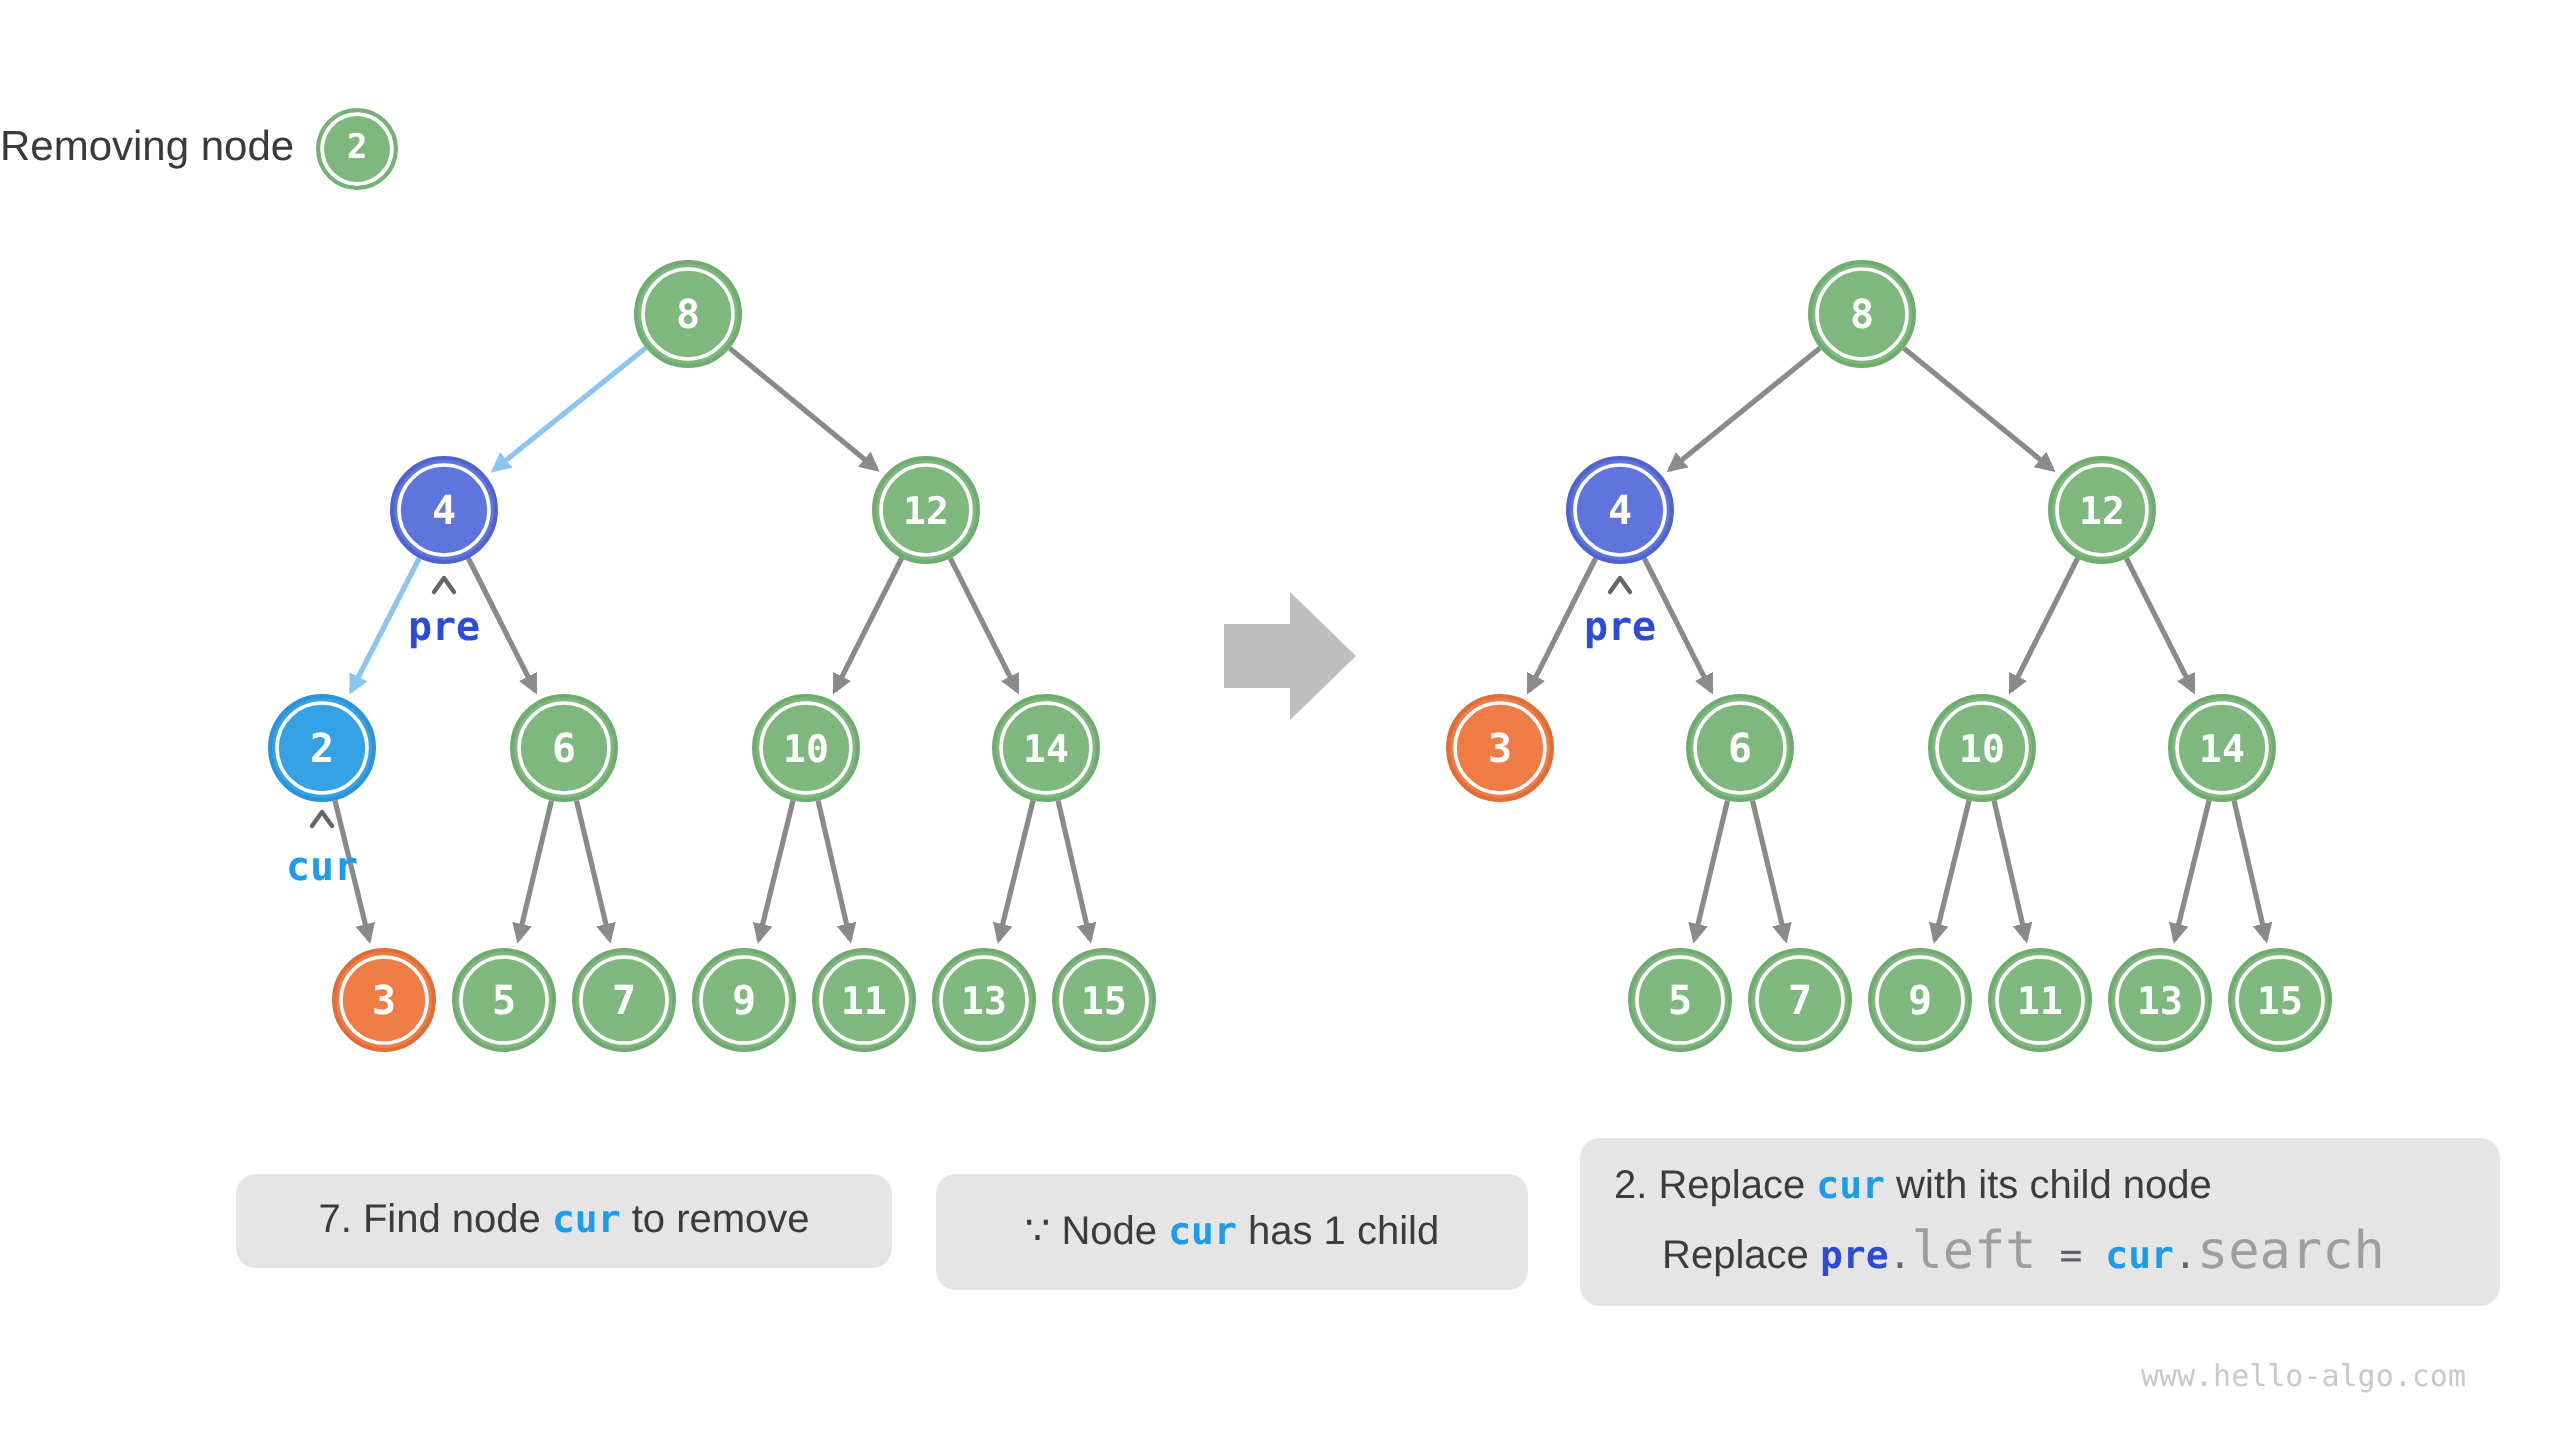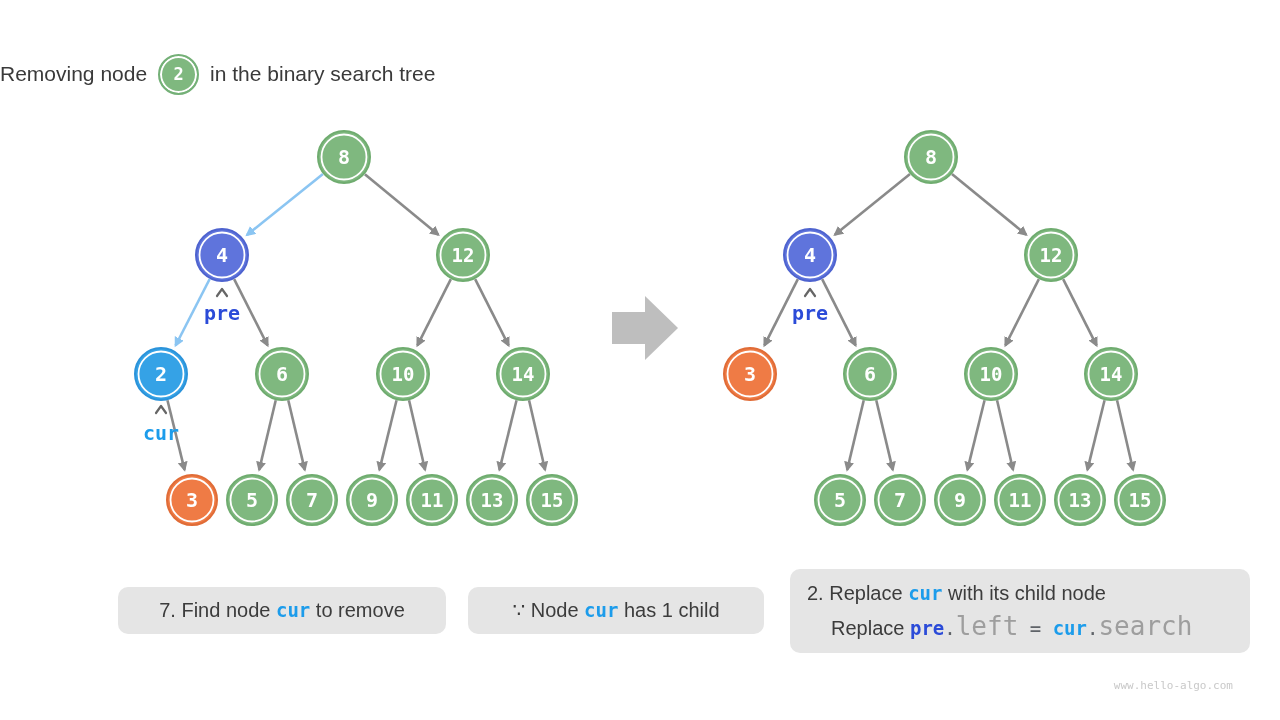--- a/index.html
+++ b/index.html
@@ -46,34 +46,33 @@
   .caption.left{padding-left:17px;}
   .seg-plain{font-family:"Liberation Sans",sans-serif;color:#3c3c3c;}
   .seg-cur{font-family:"DejaVu Sans Mono",monospace;font-weight:bold;color:#1c9ceb;font-size:19px;}
   .seg-pre{font-family:"DejaVu Sans Mono",monospace;font-weight:bold;color:#2b4bd8;font-size:19px;}
   .seg-code{font-family:"DejaVu Sans Mono",monospace;color:#9e9e9e;font-size:26px;}
   .seg-dot{font-family:"DejaVu Sans Mono",monospace;color:#5f6368;font-size:19px;}
 
   
   .watermark{
     position:absolute;top:679px;right:47px;
-    font-family:"DejaVu Sans Mono",monospace;font-size:11px;color:#c9c9c9;
+    font-family:"DejaVu Sans Mono",monospace;font-size:15px;color:#c9c9c9;
   }
 </style>
 </head>
 <body>
 
 <div class="stage">
 
   <div class="title-row">
     <span>Removing node</span>
     <span class="title-node" id="title-node" style="background: rgb(127, 184, 127);">
       <span>2</span>
     </span>
-    <span>in the binary search tree</span>
   </div>
 
   <svg class="diagram" id="tree-svg" width="1280" height="720" viewBox="0 0 1280 720">
       <defs>
         <marker id="arrow-gray" markerWidth="12" markerHeight="12" refX="8" refY="5" orient="auto" markerUnits="userSpaceOnUse">
           <path d="M0,0 L10,5 L0,10 z" fill="#8a8a8a"></path>
         </marker>
         <marker id="arrow-blue" markerWidth="12" markerHeight="12" refX="8" refY="5" orient="auto" markerUnits="userSpaceOnUse">
           <path d="M0,0 L10,5 L0,10 z" fill="#8bc5f2"></path>
         </marker>
@@ -254,21 +253,21 @@
           <text x="810" y="320" class="pointer-text" fill="#2b4bd8">pre</text>
         </g>
       </g>
       <polygon points="612,312 645,312 645,296 678,328 645,360 645,344 612,344" fill="#bebebe"></polygon>
     </svg>
 
   <div id="captions">
       <div class="caption center" style="left: 118px; top: 587px; width: 328px; height: 47px;">
         <div class="line"><span class="seg-plain">7. Find node </span><span class="seg-cur">cur</span><span class="seg-plain"> to remove</span></div>
       </div>
-      <div class="caption center" style="left: 468px; top: 587px; width: 296px; height: 47px;">
+      <div class="caption center" style="left: 468px; top: 587px; width: 296px; height: 58px;">
         <div class="line"><span class="seg-plain">∵ Node </span><span class="seg-cur">cur</span><span class="seg-plain"> has 1 child</span></div>
       </div>
       <div class="caption left" style="left: 790px; top: 569px; width: 443px; height: 84px;">
         <div class="line"><span class="seg-plain">2. Replace </span><span class="seg-cur">cur</span><span class="seg-plain"> with its child node</span></div>
         <div class="line" style="padding-left: 24px;"><span class="seg-plain">Replace </span><span class="seg-pre">pre</span><span class="seg-dot">.</span><span class="seg-code">left</span><span class="seg-dot"> = </span><span class="seg-cur">cur</span><span class="seg-dot">.</span><span class="seg-code">search</span></div>
       </div>
     </div>
 
   <div class="watermark">www.hello-algo.com</div>
 </div>

